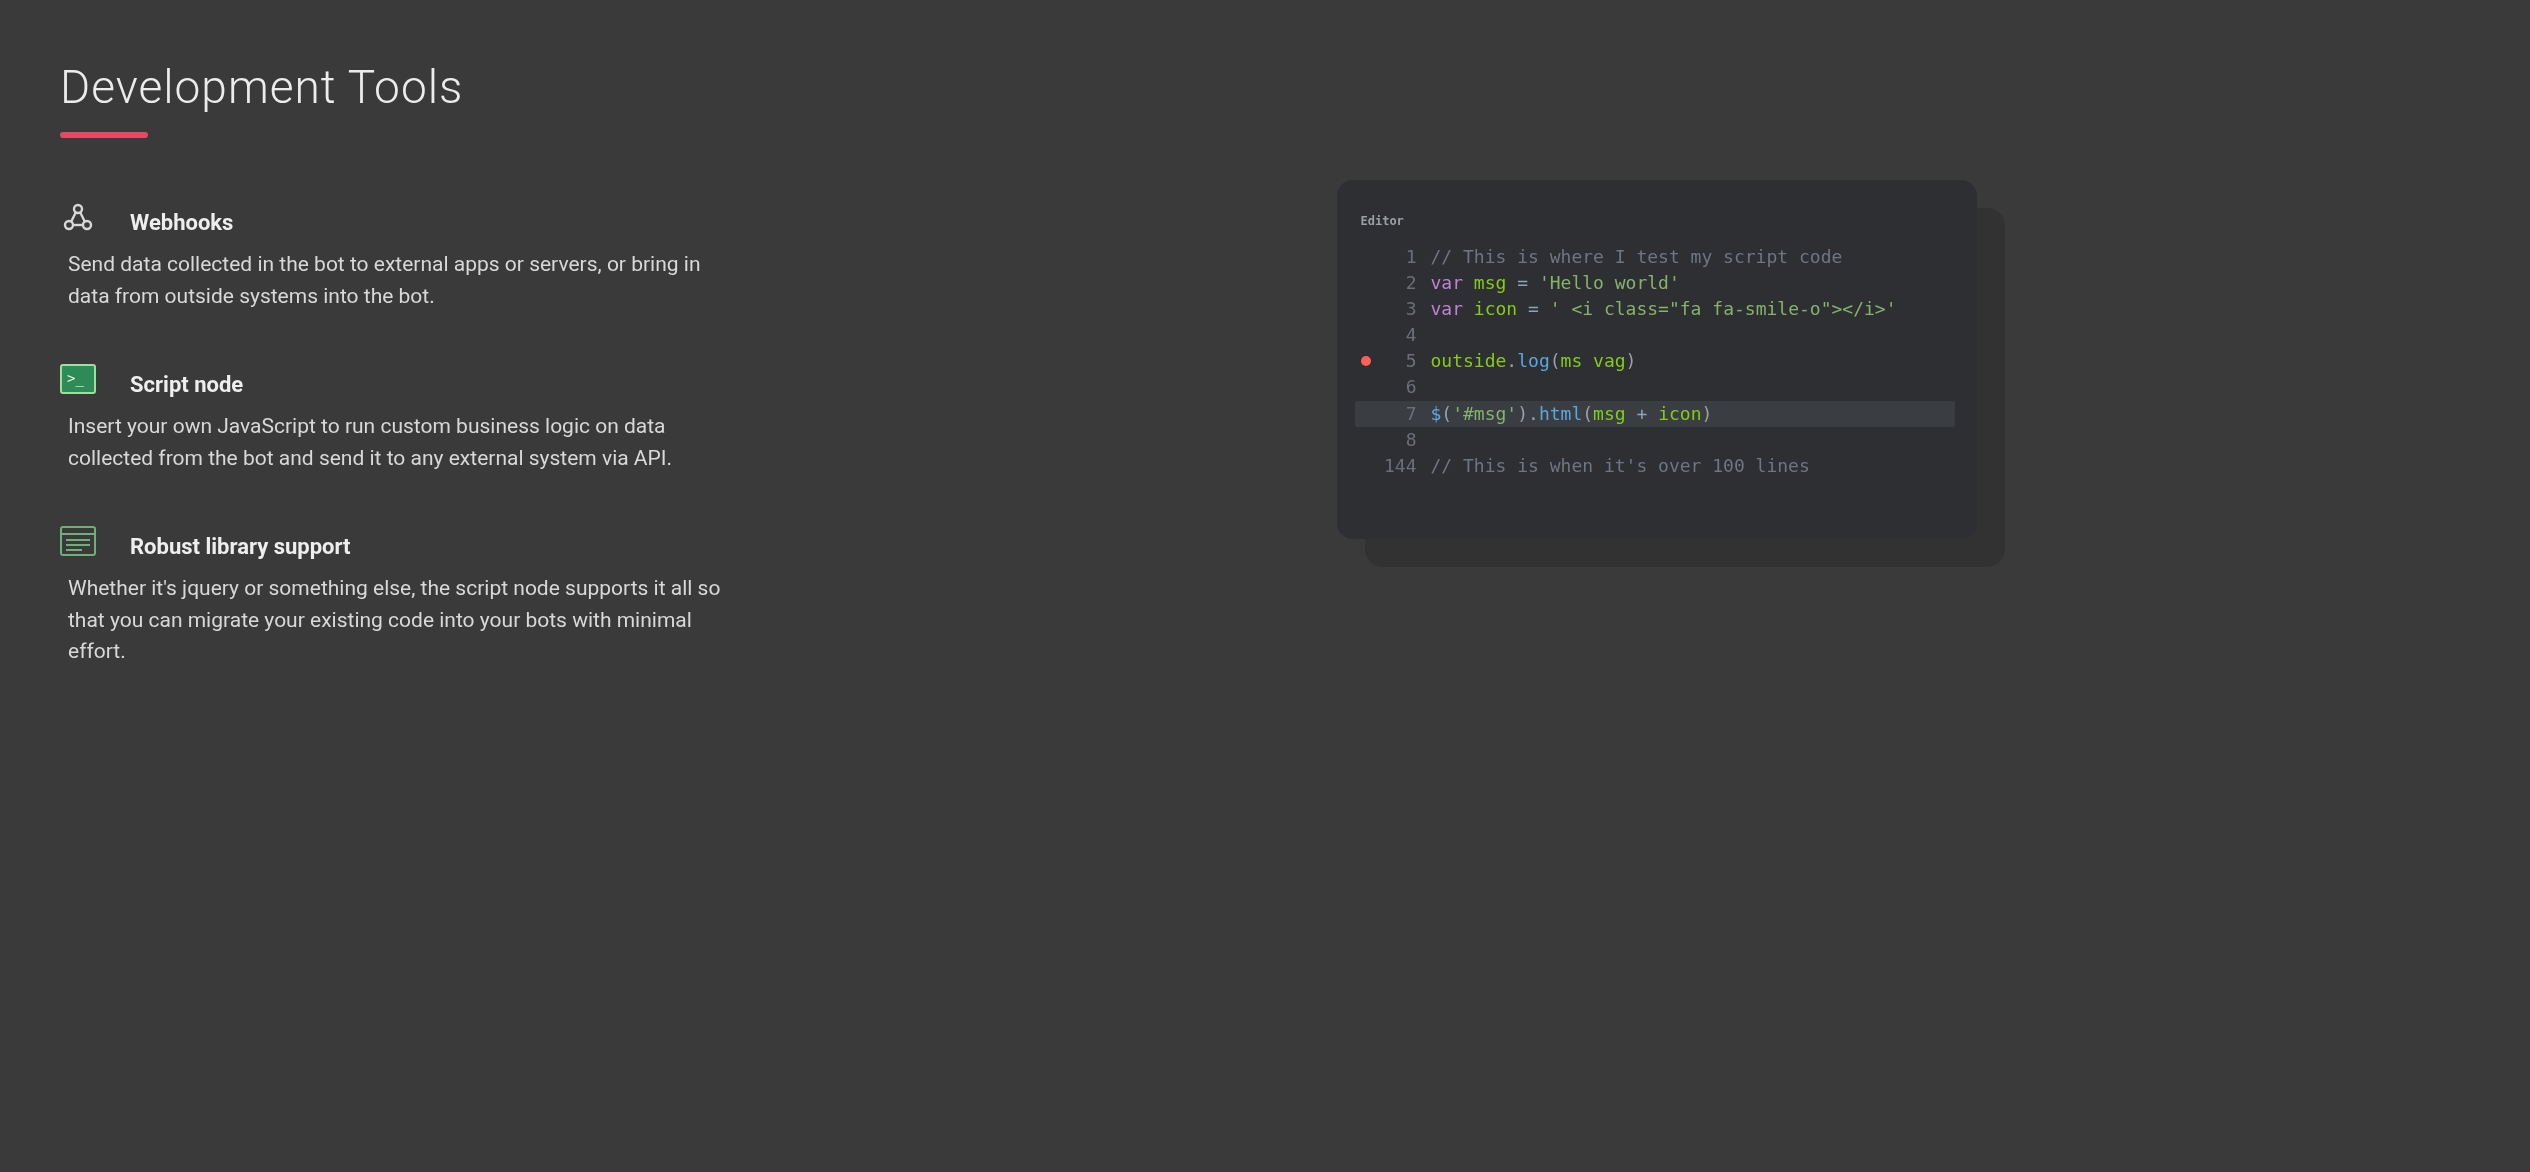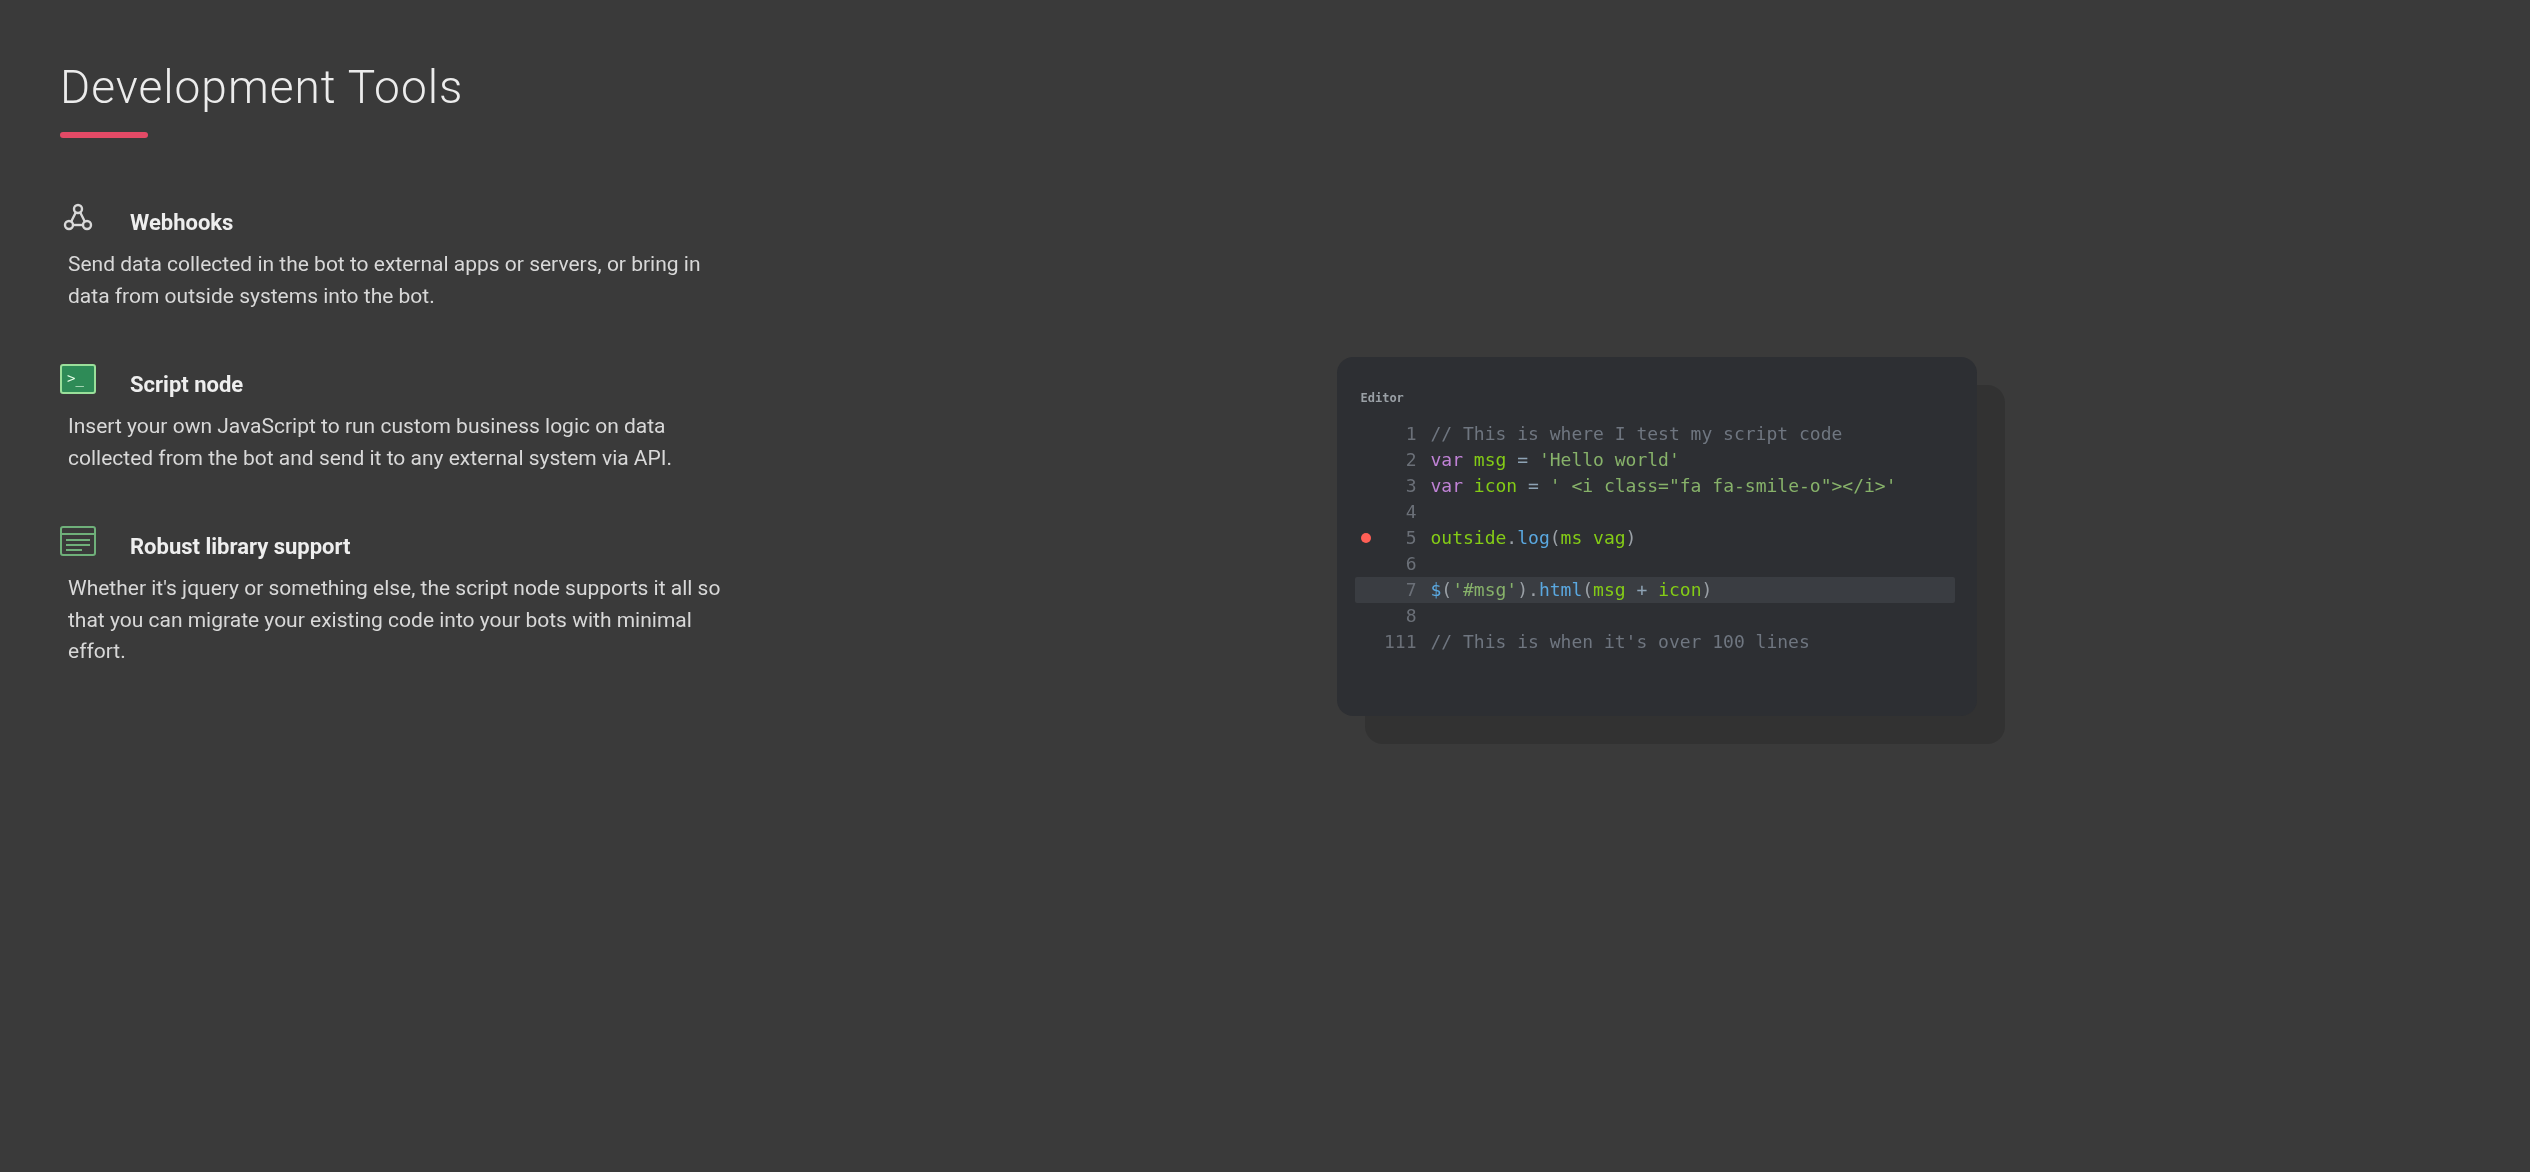--- a/index.html
+++ b/index.html
@@ -6,21 +6,21 @@
   body{
     background:#3a3a3a;
     font-family:-apple-system,BlinkMacSystemFont,"Segoe UI",Roboto,Helvetica,Arial,sans-serif;
     color:#e8e8e8;
     min-height:100vh;
   }
   .page{
     padding:60px 60px 80px 60px;
     display:flex;
     gap:103px;
-    align-items:flex-end;
+    align-items:flex-start;
   }
   .left{
     flex:0 0 46%;
     max-width:680px;
   }
   .right{
     flex:1;
     display:flex;
     justify-content:center;
     padding-top:120px;
@@ -191,20 +191,20 @@
               <span class="ln">7</span>
               <span class="code"><span class="tok-func">$</span><span class="tok-punc">(</span><span class="tok-str">'#msg'</span><span class="tok-punc">)</span><span class="tok-punc">.</span><span class="tok-func">html</span><span class="tok-punc">(</span><span class="tok-ident">msg </span><span class="tok-op">+ </span><span class="tok-ident">icon</span><span class="tok-punc">)</span></span>
             </div>
             <div class="code-row">
               <span class="bp-col"></span>
               <span class="ln">8</span>
               <span class="code">&nbsp;</span>
             </div>
             <div class="code-row">
               <span class="bp-col"></span>
-              <span class="ln">111</span>
+              <span class="ln">144</span>
               <span class="code"><span class="tok-comment">// This is when it's over 100 lines</span></span>
             </div>
           </div>
       </div>
     </div>
   </div>
 </div>
 
 </body></html>

